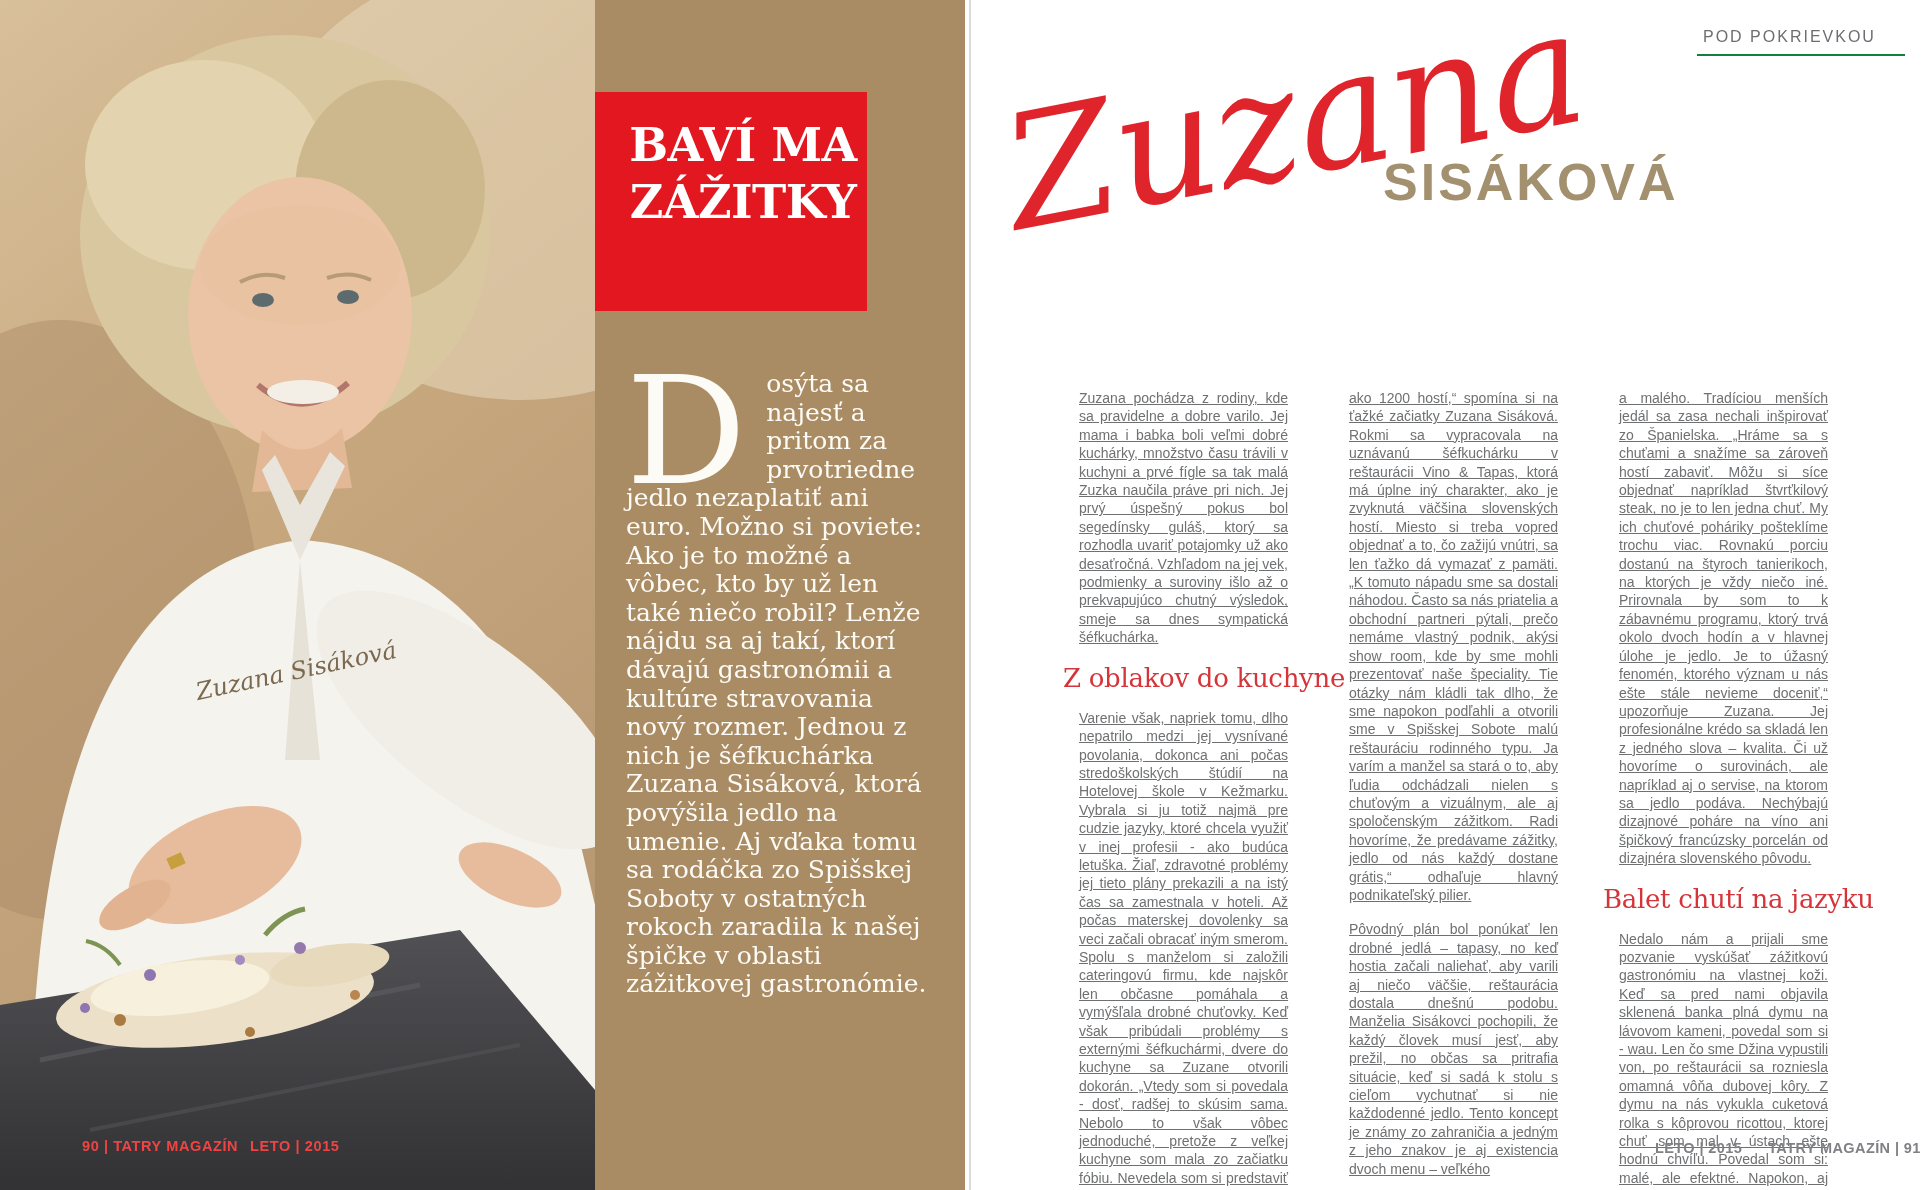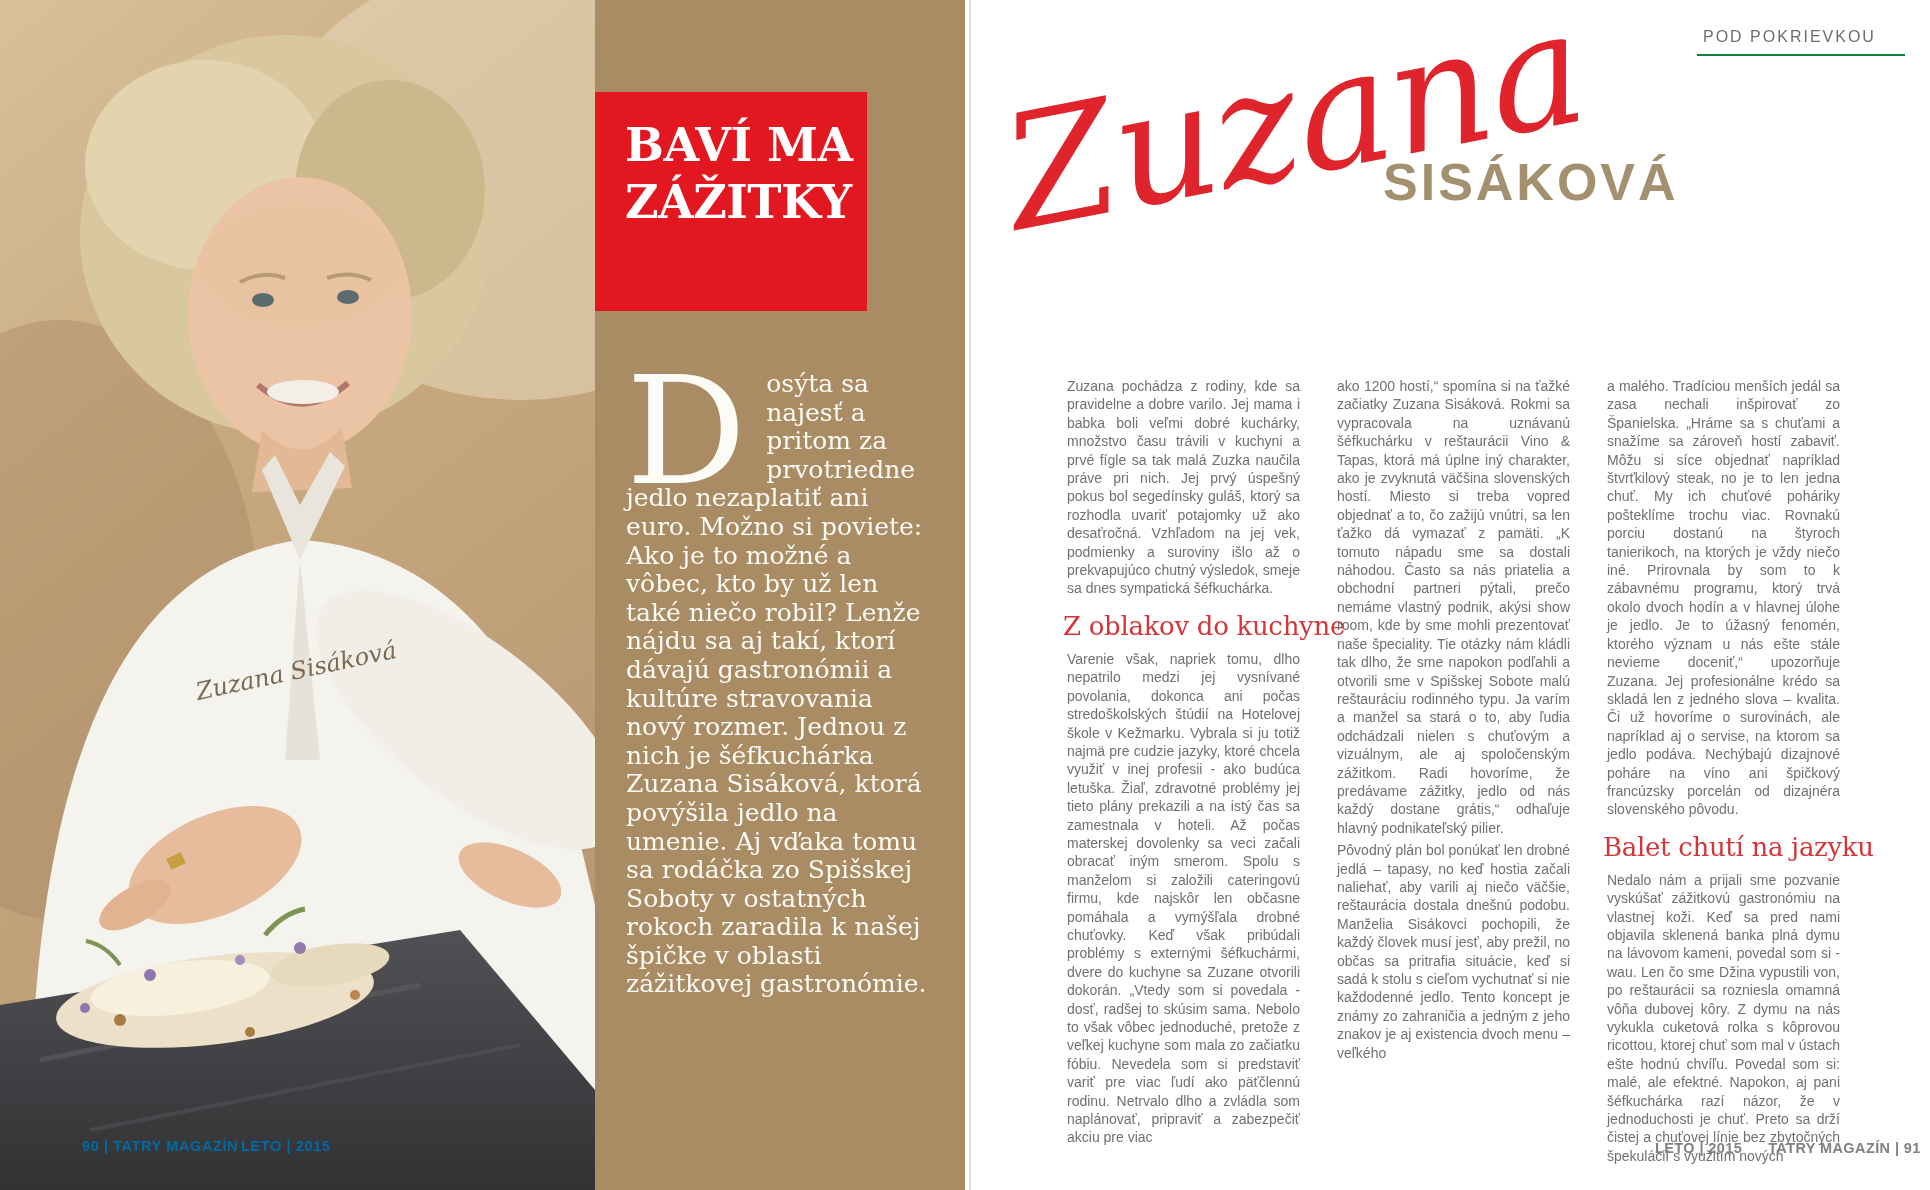--- a/index.html
+++ b/index.html
@@ -5,43 +5,43 @@
   html,body{margin:0;padding:0;}
   body{width:1930px;height:1190px;background:#ffffff;font-family:"Liberation Sans",sans-serif;}
   #canvas{position:relative;width:1930px;height:1190px;overflow:hidden;background:#ffffff;}
 
   
   .photo-area{position:absolute;left:0;top:0;width:595px;height:1190px;overflow:hidden;}
   .brown-panel{position:absolute;left:595px;top:0;width:370px;height:1190px;background:#a98b64;}
   .red-box{position:absolute;left:595px;top:92px;width:272px;height:219px;background:#e2171f;
            color:#ffffff;font-family:"DejaVu Serif",serif;font-weight:bold;
            font-size:46px;line-height:57px;letter-spacing:-0.5px;
-           padding:25px 6px 0 30px;box-sizing:border-box;}
+           padding:25px 6px 0 30px;box-sizing:border-box;text-align:center;}
   .intro{position:absolute;left:626px;top:370px;width:314px;color:#fdfbf6;
          font-family:"DejaVu Serif",serif;font-size:25px;line-height:28.6px;text-align:left;}
   .dropcap{float:left;font-size:150px;line-height:106px;padding:8px 20px 0 0;font-weight:normal;}
-  .footer-left{position:absolute;left:82px;top:1138px;color:#0369a1;font-weight:bold;
-               font-size:14.5px;letter-spacing:0.6px;display:flex;gap:3px;justify-content:space-between;}
+  .footer-left{position:absolute;left:82px;top:1138px;color:#ef4444;font-weight:bold;
+               font-size:14.5px;letter-spacing:0.6px;display:flex;gap:12px;justify-content:space-between;}
 
   
   .gutter{position:absolute;left:969px;top:0;width:2px;height:1190px;background:#dedcd8;}
 
   
   .kicker-wrap{position:absolute;left:1697px;top:28px;width:208px;
                border-bottom:2px solid #15803d;padding:0 0 8px 6px;box-sizing:border-box;
                color:#6d6e71;font-size:16px;letter-spacing:2px;}
   .title-script{position:absolute;left:1002px;top:40px;font-family:"DejaVu Serif",serif;
                 font-style:italic;font-size:158px;line-height:160px;color:#e0242c;
                 transform:rotate(-11deg);transform-origin:50% 50%;}
   .title-caps{position:absolute;left:1383px;top:152px;font-size:52px;font-weight:bold;
               letter-spacing:3px;color:#a3906e;}
 
   .col{position:absolute;top:373px;width:241px;text-align:justify;font-size:14px;
        line-height:18.4px;color:#6f7072;hyphens:auto;}
-  .col p{margin:4px;}
+  .col p{margin:16px;text-decoration:underline;}
   .col .heading{font-family:"DejaVu Serif",serif;font-size:26px;line-height:30px;
                 color:#d53439;margin:13px 0 9px;text-align:left;letter-spacing:-0.3px;}
   .heading-nowrap{white-space:nowrap;}
   .col1{left:1063px;} .col2{left:1333px;} .col3{left:1603px;}
 
   .footer-right{position:absolute;left:1655px;top:1140px;color:#808184;font-size:14.5px;
                 display:flex;gap:26px;letter-spacing:0.4px;font-weight:600;}
 </style>
 </head>
 <body>

